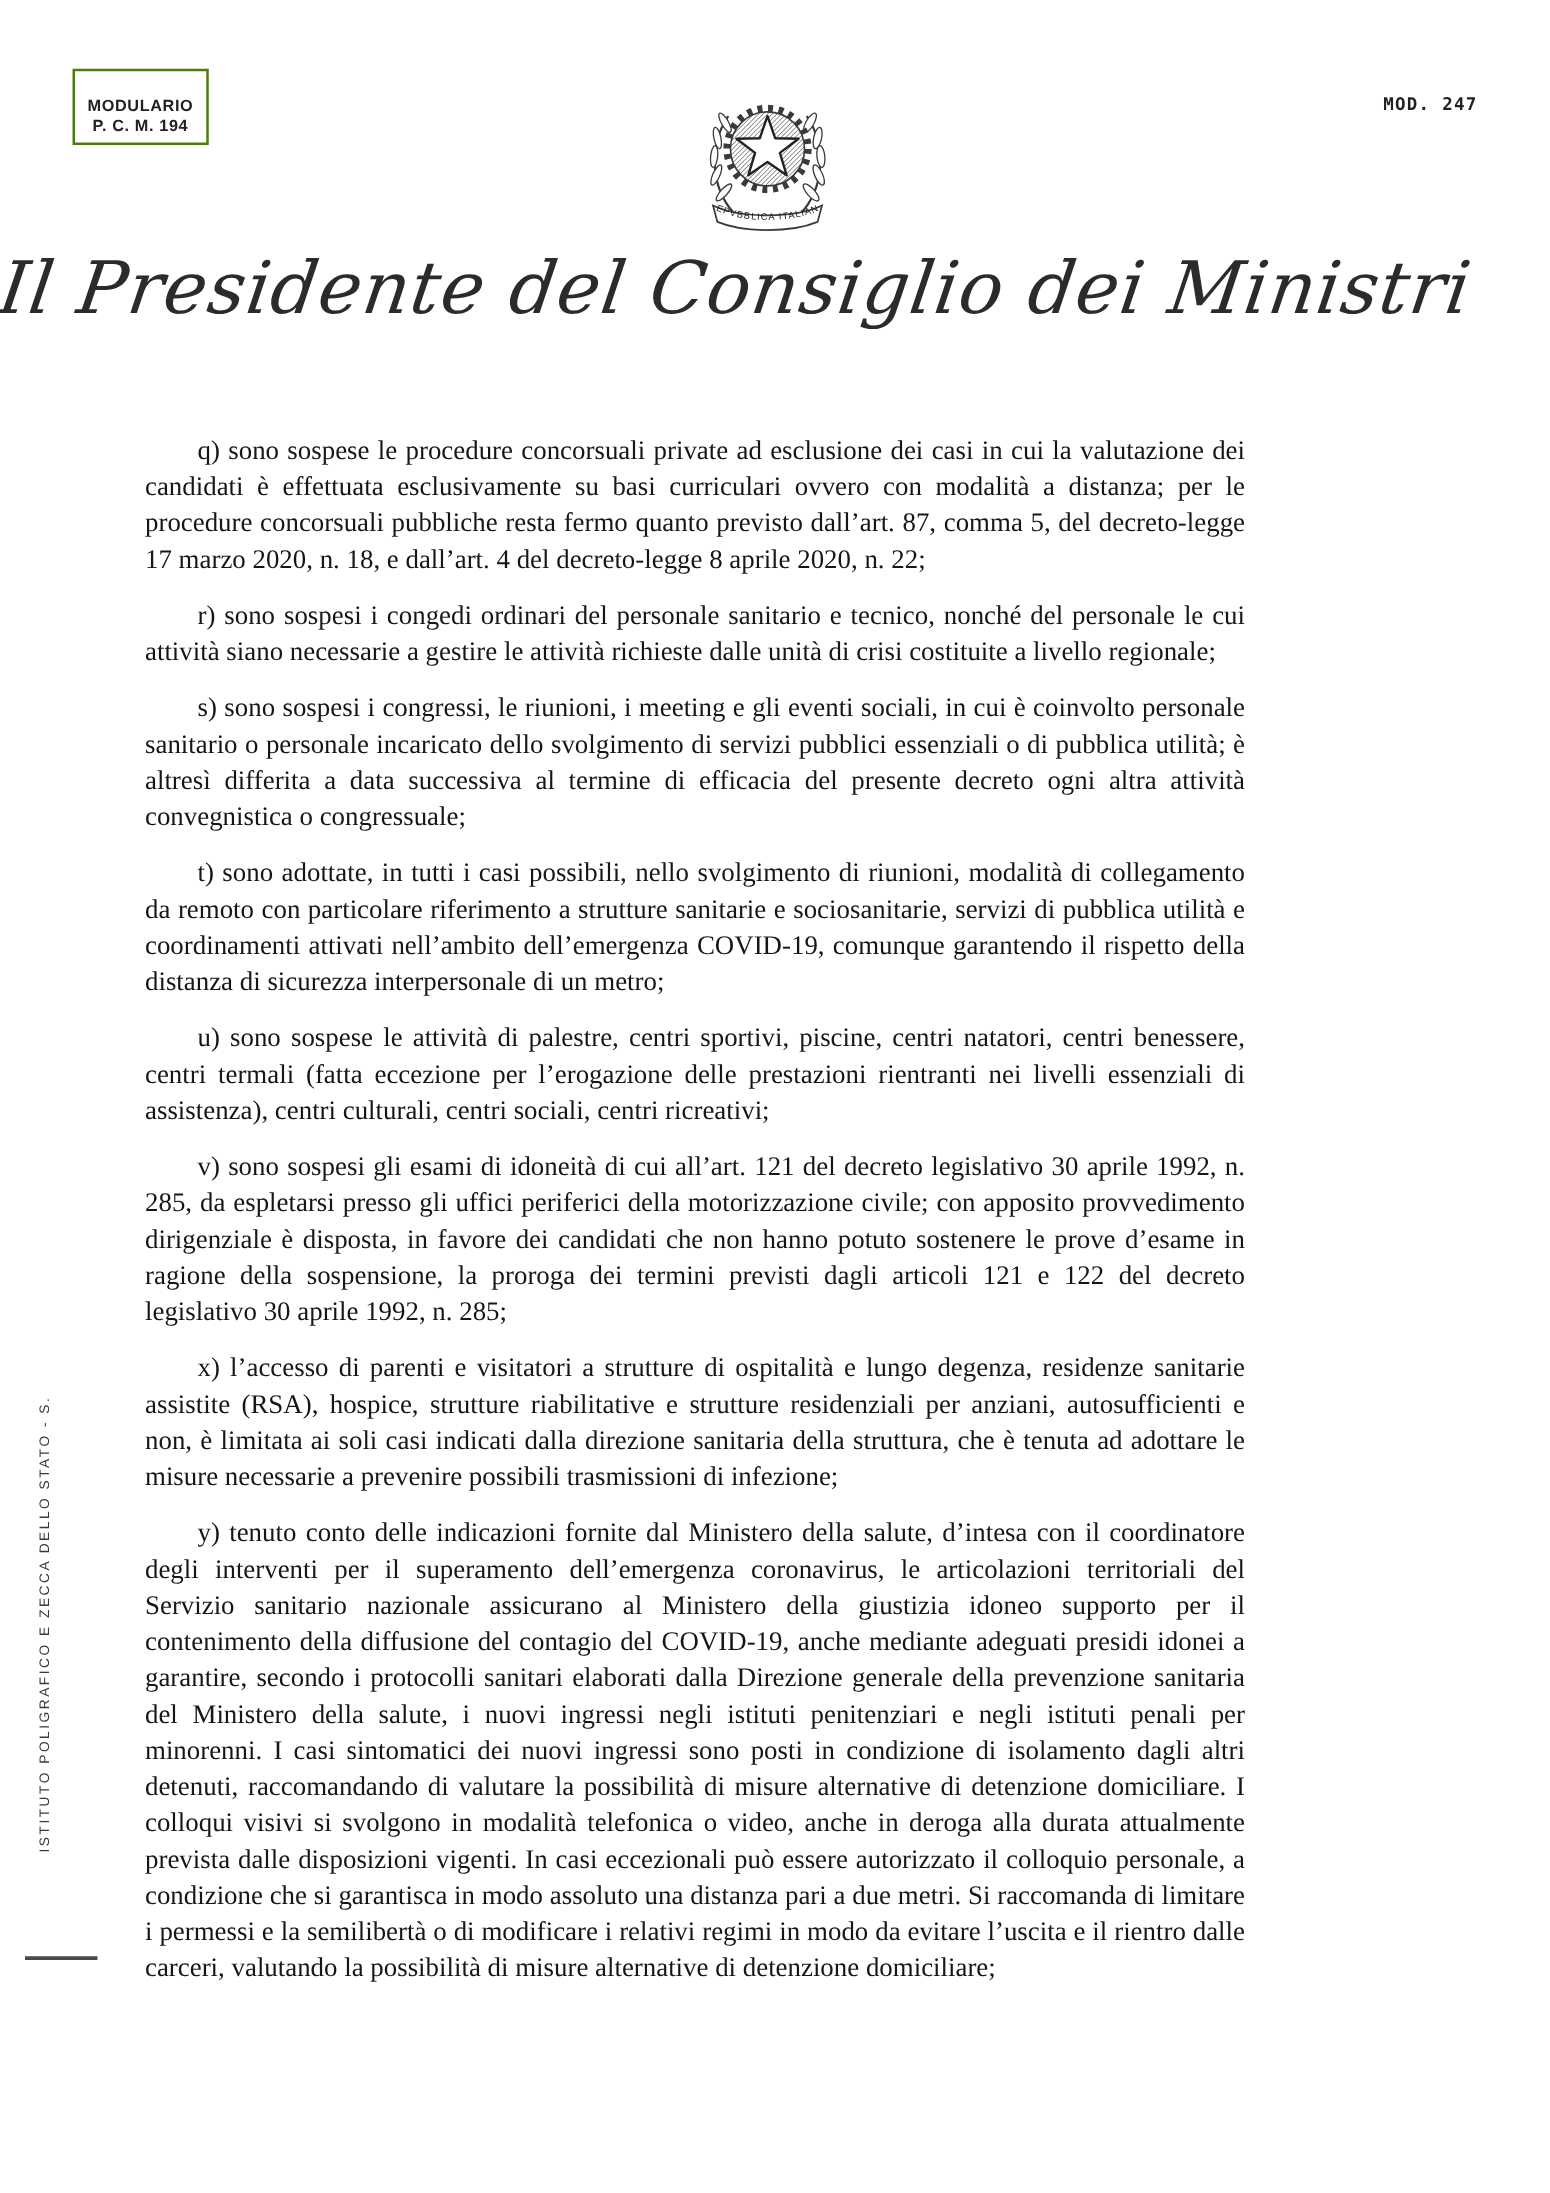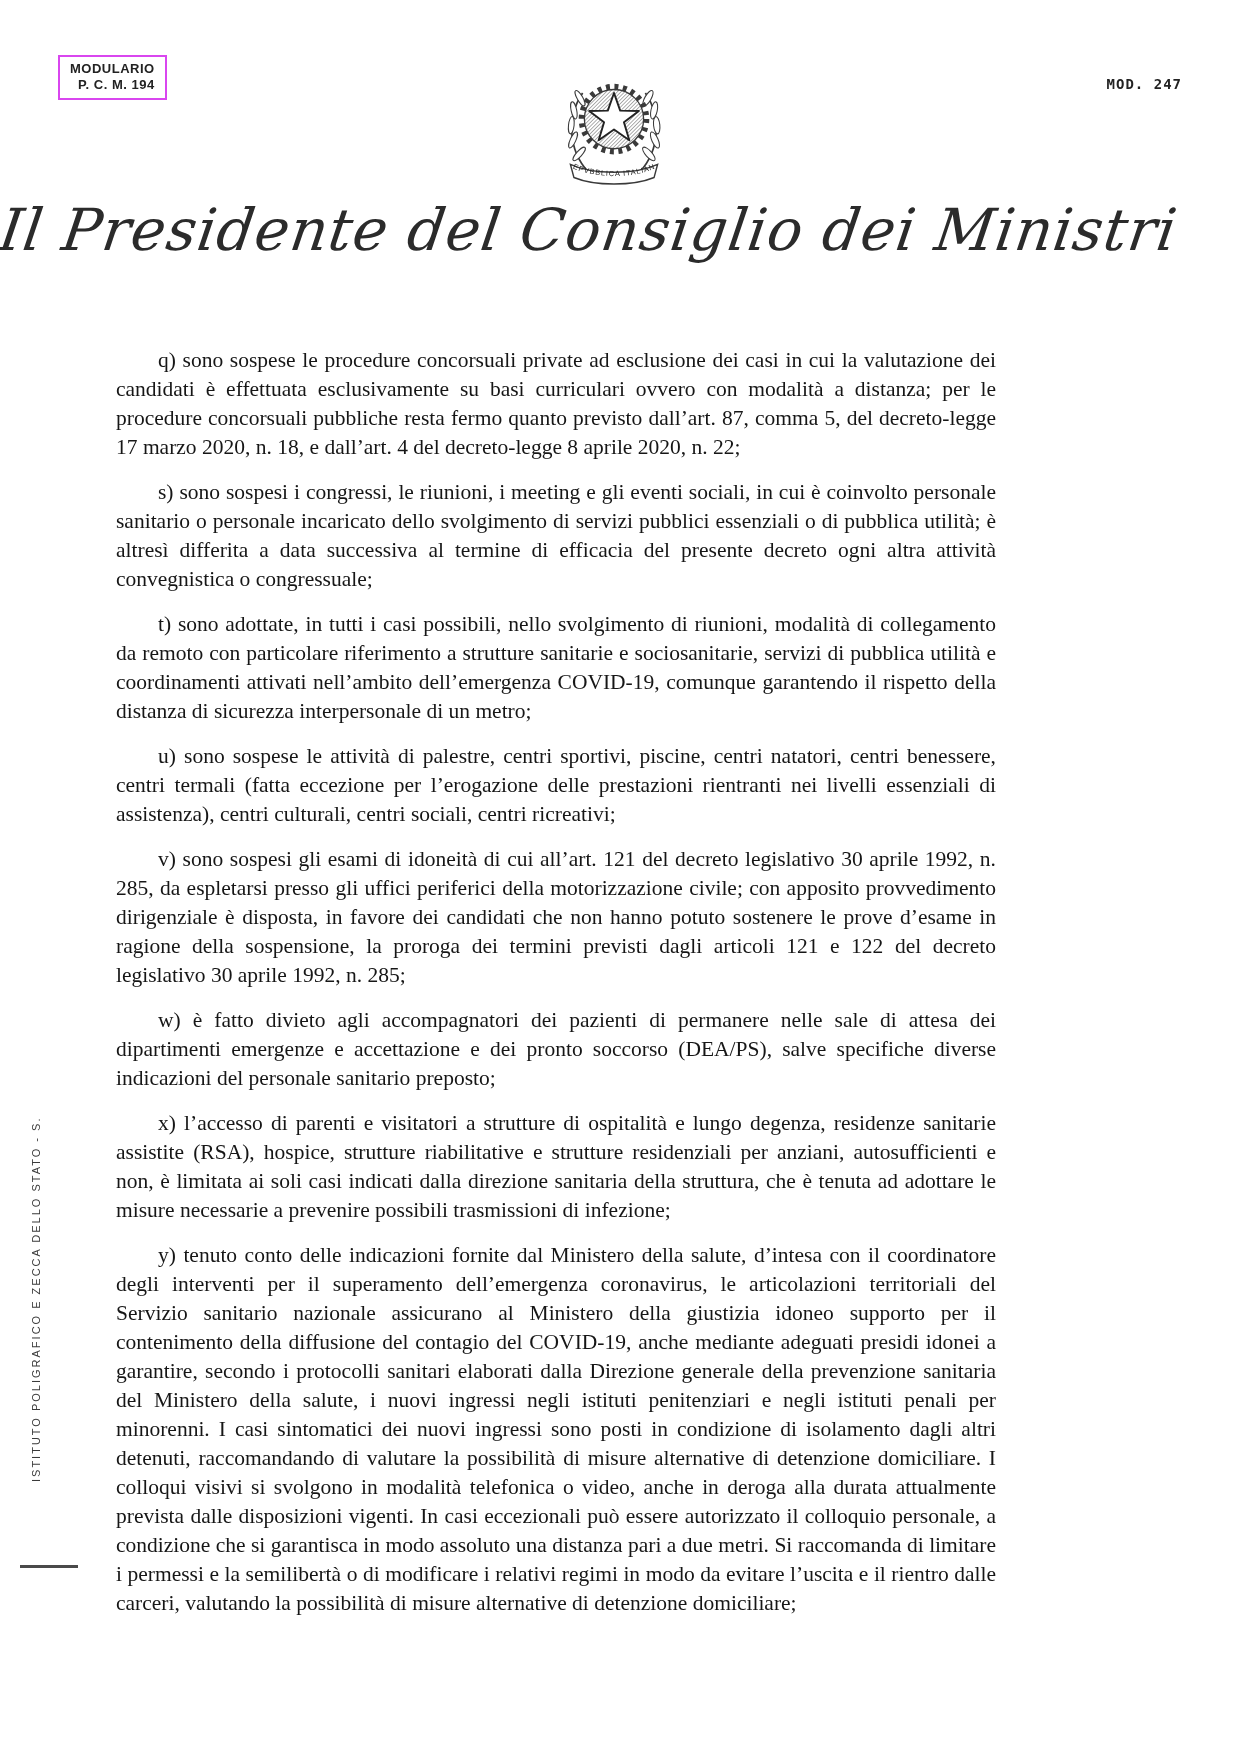--- a/index.html
+++ b/index.html
@@ -16,23 +16,23 @@
     color: #1c1c1c;
     overflow: hidden;
     font-family: "Liberation Serif", serif;
   }
 
   
   .modulario-box {
     position: absolute;
     left: 58px;
     top: 55px;
-    border: 2px solid #d946ef;
-    padding: 4px 10px 5px 10px;
-    text-align: right;
+    border: 2px solid #4d7c0f;
+    padding: 20px 10px 5px 10px;
+    text-align: center;
     font-family: "Liberation Sans", sans-serif;
     font-weight: bold;
     font-size: 13px;
     line-height: 16px;
     letter-spacing: 0.5px;
     color: #222;
   }
 
   
   .mod-number {
@@ -164,25 +164,25 @@
           <textPath href="#bannerPath" startOffset="50%" text-anchor="middle">REPVBBLICA ITALIANA</textPath>
         </text>
       </g>
     </svg>
   </div>
 
   <div class="script-title">Il Presidente del Consiglio dei Ministri</div>
 
   <div class="doc-body">
     <p>q) sono sospese le procedure concorsuali private ad esclusione dei casi in cui la valutazione dei candidati è effettuata esclusivamente su basi curriculari ovvero con modalità a distanza; per le procedure concorsuali pubbliche resta fermo quanto previsto dall’art. 87, comma 5, del decreto-legge 17 marzo 2020, n. 18, e dall’art. 4 del decreto-legge 8 aprile 2020, n. 22;</p>
+    <p>r) sono sospesi i congedi ordinari del personale sanitario e tecnico, nonché del personale le cui attività siano necessarie a gestire le attività richieste dalle unità di crisi costituite a livello regionale;</p>
     <p>s) sono sospesi i congressi, le riunioni, i meeting e gli eventi sociali, in cui è coinvolto personale sanitario o personale incaricato dello svolgimento di servizi pubblici essenziali o di pubblica utilità; è altresì differita a data successiva al termine di efficacia del presente decreto ogni altra attività convegnistica o congressuale;</p>
     <p>t) sono adottate, in tutti i casi possibili, nello svolgimento di riunioni, modalità di collegamento da remoto con particolare riferimento a strutture sanitarie e sociosanitarie, servizi di pubblica utilità e coordinamenti attivati nell’ambito dell’emergenza COVID-19, comunque garantendo il rispetto della distanza di sicurezza interpersonale di un metro;</p>
     <p>u) sono sospese le attività di palestre, centri sportivi, piscine, centri natatori, centri benessere, centri termali (fatta eccezione per l’erogazione delle prestazioni rientranti nei livelli essenziali di assistenza), centri culturali, centri sociali, centri ricreativi;</p>
     <p>v) sono sospesi gli esami di idoneità di cui all’art. 121 del decreto legislativo 30 aprile 1992, n. 285, da espletarsi presso gli uffici periferici della motorizzazione civile; con apposito provvedimento dirigenziale è disposta, in favore dei candidati che non hanno potuto sostenere le prove d’esame in ragione della sospensione, la proroga dei termini previsti dagli articoli 121 e 122 del decreto legislativo 30 aprile 1992, n. 285;</p>
-    <p>w) è fatto divieto agli accompagnatori dei pazienti di permanere nelle sale di attesa dei dipartimenti emergenze e accettazione e dei pronto soccorso (DEA/PS), salve specifiche diverse indicazioni del personale sanitario preposto;</p>
     <p>x) l’accesso di parenti e visitatori a strutture di ospitalità e lungo degenza, residenze sanitarie assistite (RSA), hospice, strutture riabilitative e strutture residenziali per anziani, autosufficienti e non, è limitata ai soli casi indicati dalla direzione sanitaria della struttura, che è tenuta ad adottare le misure necessarie a prevenire possibili trasmissioni di infezione;</p>
     <p>y) tenuto conto delle indicazioni fornite dal Ministero della salute, d’intesa con il coordinatore degli interventi per il superamento dell’emergenza coronavirus, le articolazioni territoriali del Servizio sanitario nazionale assicurano al Ministero della giustizia idoneo supporto per il contenimento della diffusione del contagio del COVID-19, anche mediante adeguati presidi idonei a garantire, secondo i protocolli sanitari elaborati dalla Direzione generale della prevenzione sanitaria del Ministero della salute, i nuovi ingressi negli istituti penitenziari e negli istituti penali per minorenni. I casi sintomatici dei nuovi ingressi sono posti in condizione di isolamento dagli altri detenuti, raccomandando di valutare la possibilità di misure alternative di detenzione domiciliare. I colloqui visivi si svolgono in modalità telefonica o video, anche in deroga alla durata attualmente prevista dalle disposizioni vigenti. In casi eccezionali può essere autorizzato il colloquio personale, a condizione che si garantisca in modo assoluto una distanza pari a due metri. Si raccomanda di limitare i permessi e la semilibertà o di modificare i relativi regimi in modo da evitare l’uscita e il rientro dalle carceri, valutando la possibilità di misure alternative di detenzione domiciliare;</p>
   </div>
 
   <div class="side-text">ISTITUTO POLIGRAFICO E ZECCA DELLO STATO - S.</div>
 
   <div class="margin-dash"></div>
 
 </div>
 

